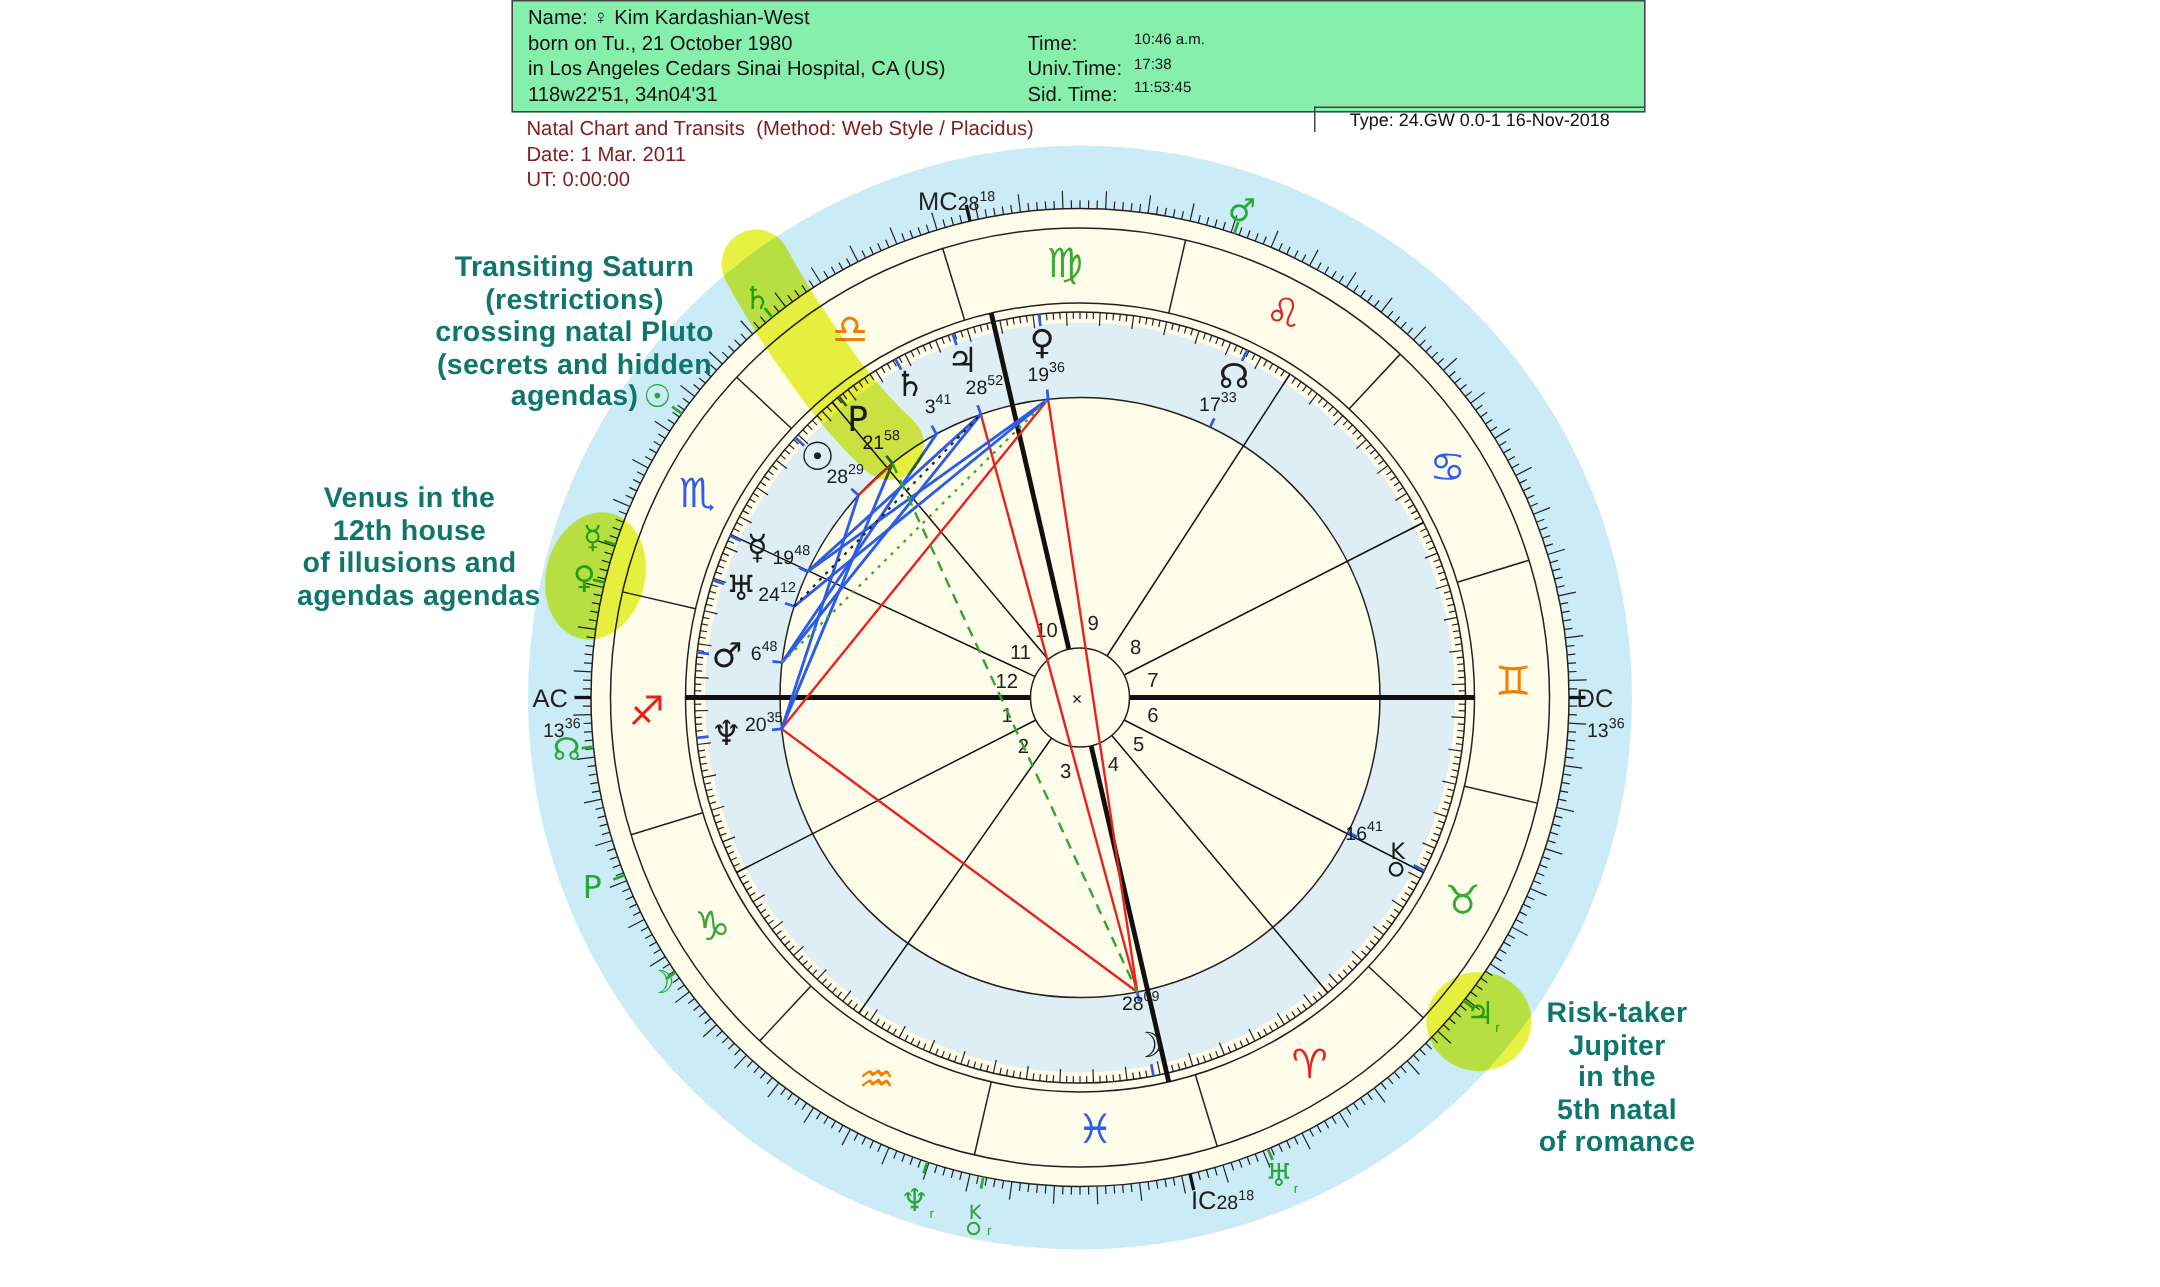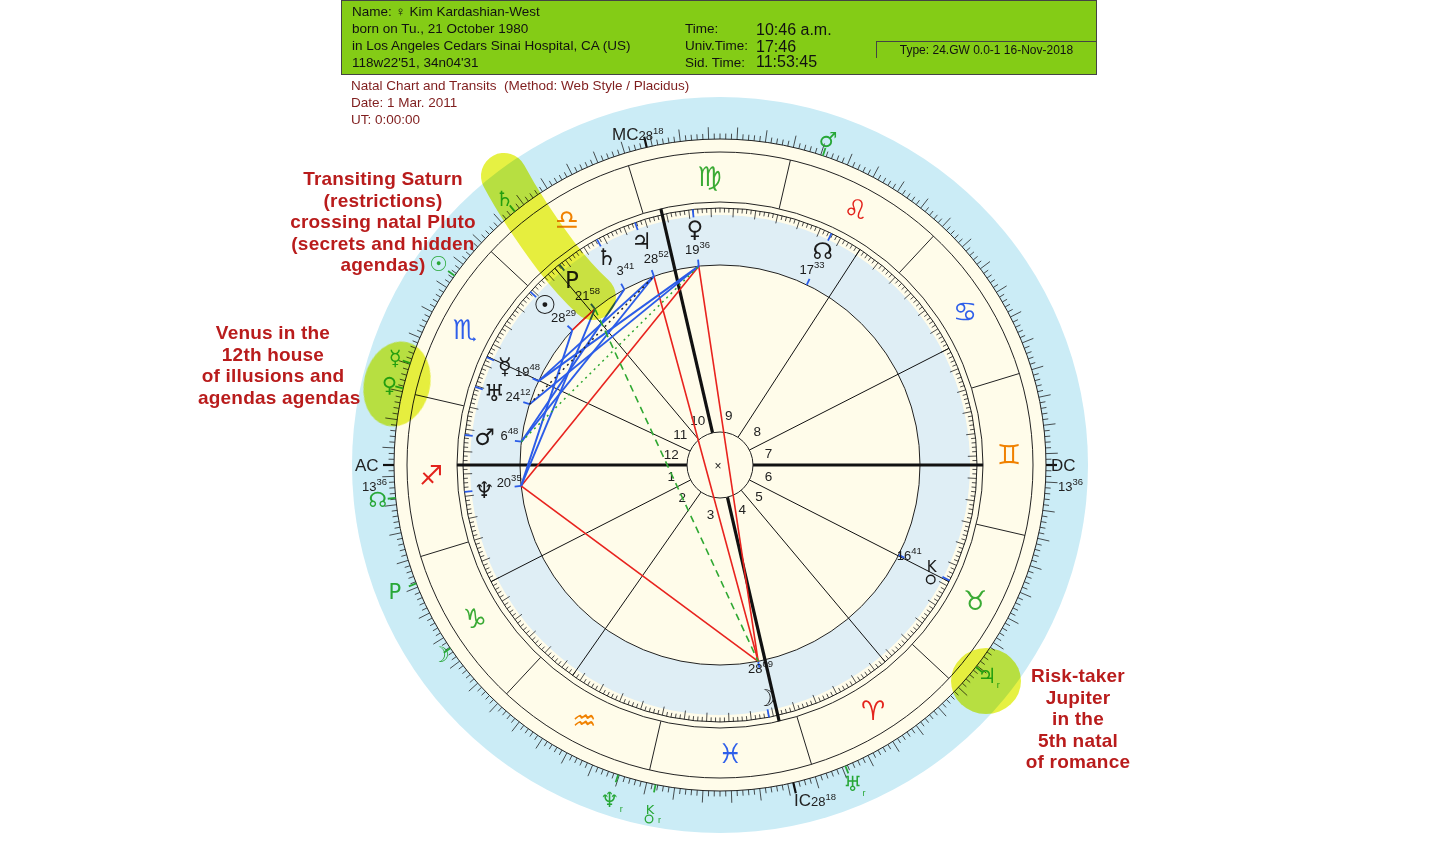--- a/index.html
+++ b/index.html
@@ -1,30 +1,30 @@
 <!DOCTYPE html>
 <html><head>
 <meta charset="utf-8">
 <style>
   html,body{margin:0;padding:0;background:#fff;}
   body{width:1440px;height:858px;position:relative;overflow:hidden;
        font-family:"Liberation Sans",sans-serif;color:#111;}
   .abs{position:absolute;}
   
-  #hdr{left:341px;top:0;width:754px;height:73px;border:1px solid #444;background:#84cc16;}
+  #hdr{left:341px;top:0;width:754px;height:73px;border:1px solid #444;background:#86efac;}
   .hline{position:absolute;left:10px;font-size:13.5px;white-space:nowrap;}
   .tlab{position:absolute;left:343px;font-size:13.5px;text-align:right;}
-  .tval{position:absolute;left:414px;font-size:16px;}
+  .tval{position:absolute;left:414px;font-size:10px;}
   #logobox{position:absolute;left:534px;top:0;width:219px;height:72px;border-left:1px solid #444;}
-  #typeline{position:absolute;left:534px;top:40px;width:219px;height:15px;border-left:1px solid #444;
+  #typeline{position:absolute;left:534px;top:70px;width:219px;height:15px;border-left:1px solid #444;
             border-top:1px solid #444;font-size:12px;text-align:center;padding-top:1px;}
   
   .red{color:#7f1d1d;font-size:13.5px;white-space:nowrap;}
   
-  .ann{position:absolute;color:#b91c1c;font-weight:bold;font-size:19px;line-height:21.5px;
+  .ann{position:absolute;color:#0f766e;font-weight:bold;font-size:19px;line-height:21.5px;
        text-align:center;letter-spacing:.2px;}
   .ann div{white-space:nowrap;}
   svg text{user-select:none;}
 </style>
 </head>
 <body>
 
 <svg id="chart" class="abs" style="left:0;top:0" width="1440" height="858" viewBox="0 0 1440 858">
     <g>
       <circle cx="720" cy="465" r="368" fill="#cbecf6"></circle>
@@ -995,21 +995,21 @@
     <span>♀</span>
     <span>Kim Kardashian-West</span>
   </div>
   <div class="hline" style="top:20px">born on Tu., 21 October 1980</div>
   <div class="hline" style="top:37px">in Los Angeles Cedars Sinai Hospital, CA (US)</div>
   <div class="hline" style="top:54px">118w22'51, 34n04'31</div>
 
   <div class="tlab" style="top:20px">Time:</div>
   <div class="tval" style="top:20px">10:46 a.m.</div>
   <div class="tlab" style="top:37px">Univ.Time:</div>
-  <div class="tval" style="top:37px">17:46</div>
+  <div class="tval" style="top:37px">17:38</div>
   <div class="tlab" style="top:54px">Sid. Time:</div>
   <div class="tval" style="top:52px">11:53:45</div>
 
   <div id="typeline">Type: 24.GW   0.0-1  16-Nov-2018</div>
 </div>
 
 <div class="abs red" style="left:351px;top:78px">
   <span>Natal Chart and Transits</span>&nbsp;
   <span>(Method: Web Style / Placidus)</span>
 </div>

